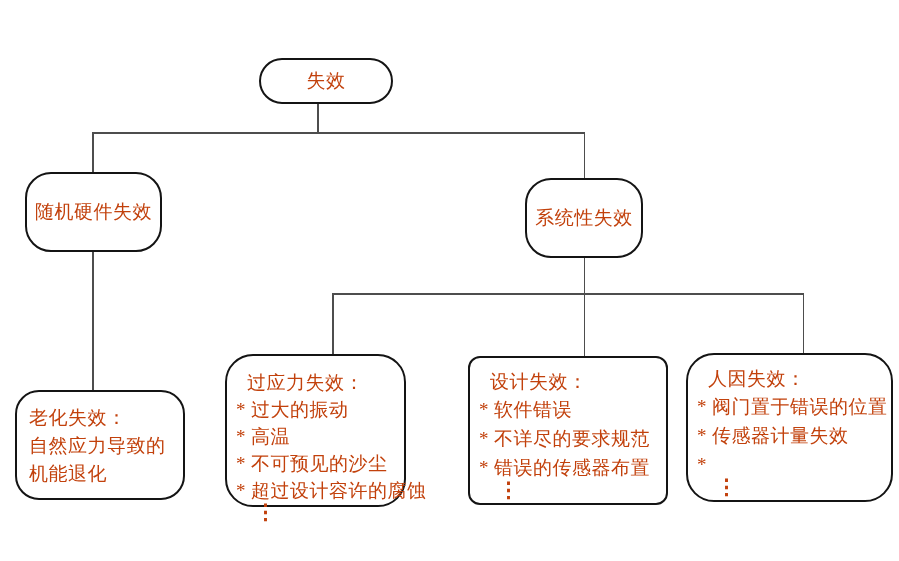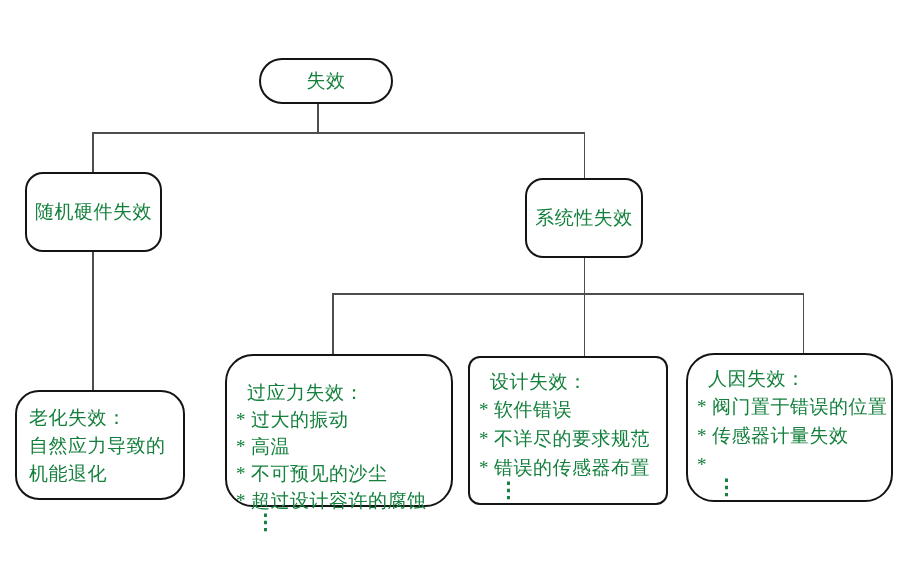--- a/index.html
+++ b/index.html
@@ -6,37 +6,37 @@
     margin: 0;
     padding: 0;
     background: #ffffff;
   }
   #stage {
     position: relative;
     width: 899px;
     height: 561px;
     background: #ffffff;
     font-family: "Liberation Serif", serif;
-    color: #15803d;
+    color: #c2410c;
     overflow: hidden;
   }
   
   .conn {
     position: absolute;
     background: #4d4d4d;
   }
   .conn.h { height: 1.5px; }
   .conn.v { width: 1.5px; }
 
   
   .node {
     position: absolute;
     box-sizing: border-box;
     border: 2.5px solid #141414;
-    border-radius: 18px;
+    border-radius: 26px;
     background: #ffffff;
     font-size: 19px;
     letter-spacing: 0.5px;
   }
   .node.center {
     display: flex;
     align-items: center;
     justify-content: center;
     text-align: center;
   }
@@ -102,21 +102,21 @@
   <div class="node center" style="left:525px; top:178px; width:118px; height:80px;">
     <span>系统性失效</span>
   </div>
 
   <div class="node textbox" style="left:15px; top:390px; width:170px; height:110px; border-radius:24px;">
     <div class="tline">老化失效：</div>
     <div class="tline">自然应力导致的</div>
     <div class="tline">机能退化</div>
   </div>
 
-  <div class="node leaf" style="left:225px; top:354px; width:228px; height:153px; border-radius:28px; padding-top:23px;">
+  <div class="node leaf" style="left:225px; top:354px; width:181px; height:153px; border-radius:28px; padding-top:13px;">
     <div class="box-title">过应力失效：</div>
     <div class="bullet">
       <span class="mark">*</span>
       <span>过大的振动</span>
     </div>
     <div class="bullet">
       <span class="mark">*</span>
       <span>高温</span>
     </div>
     <div class="bullet">

